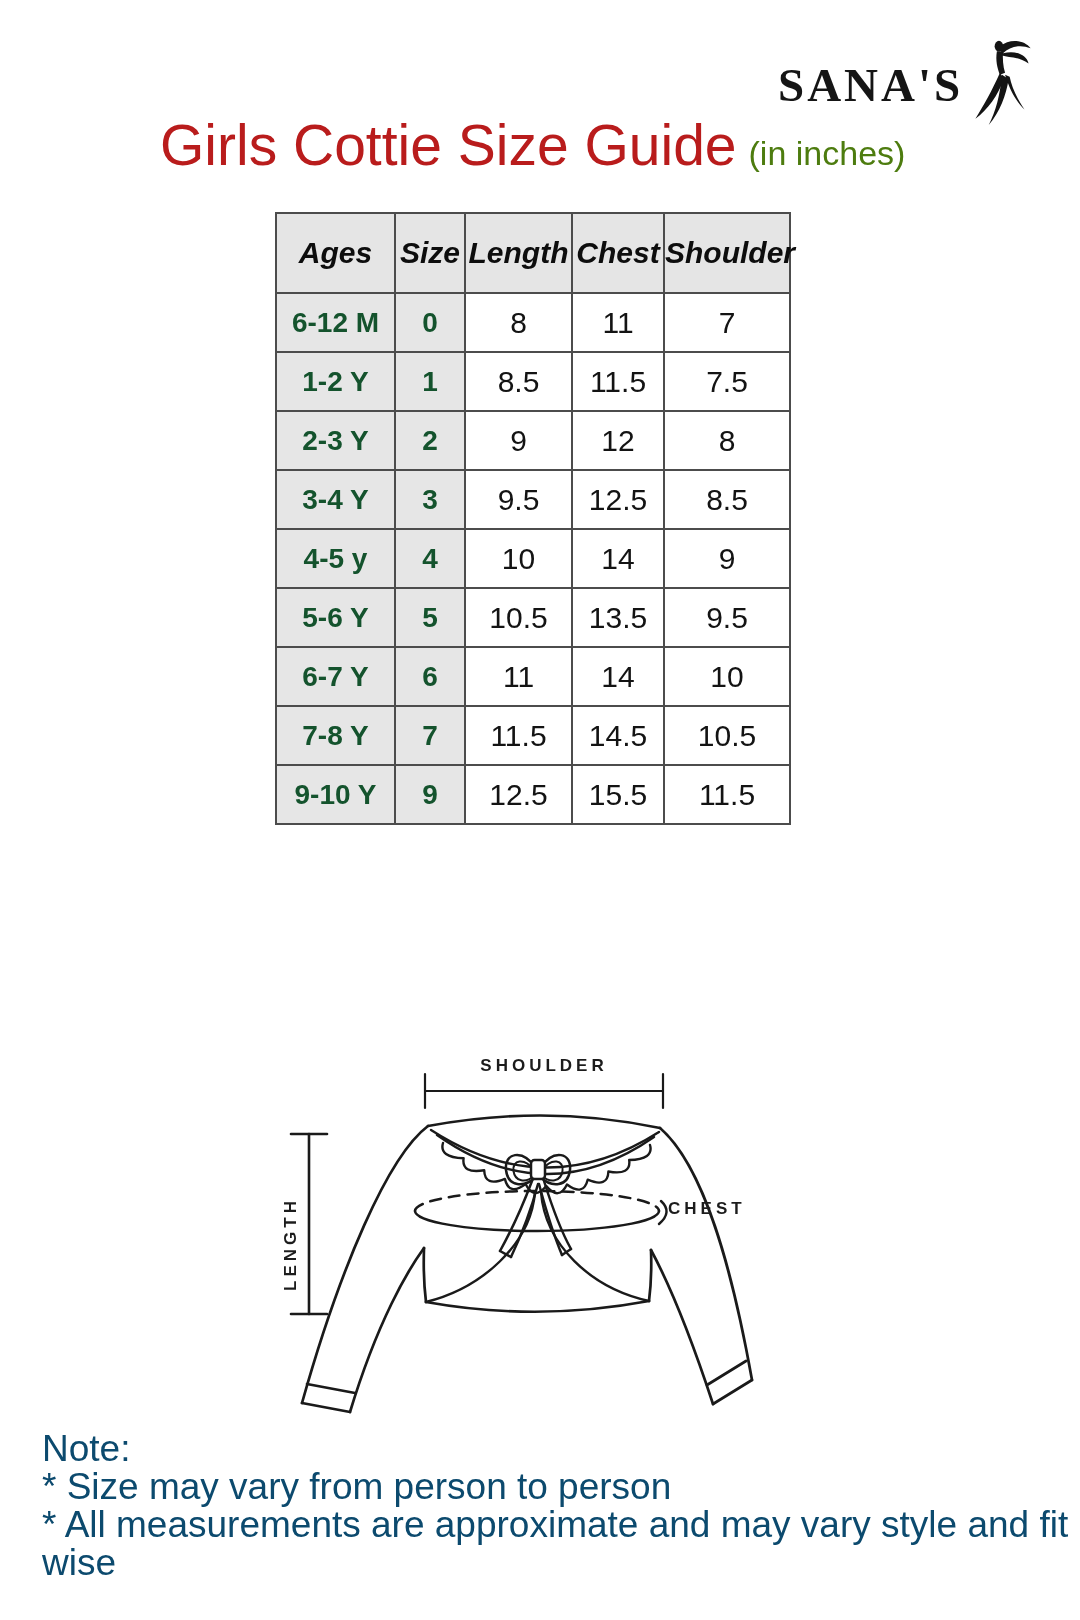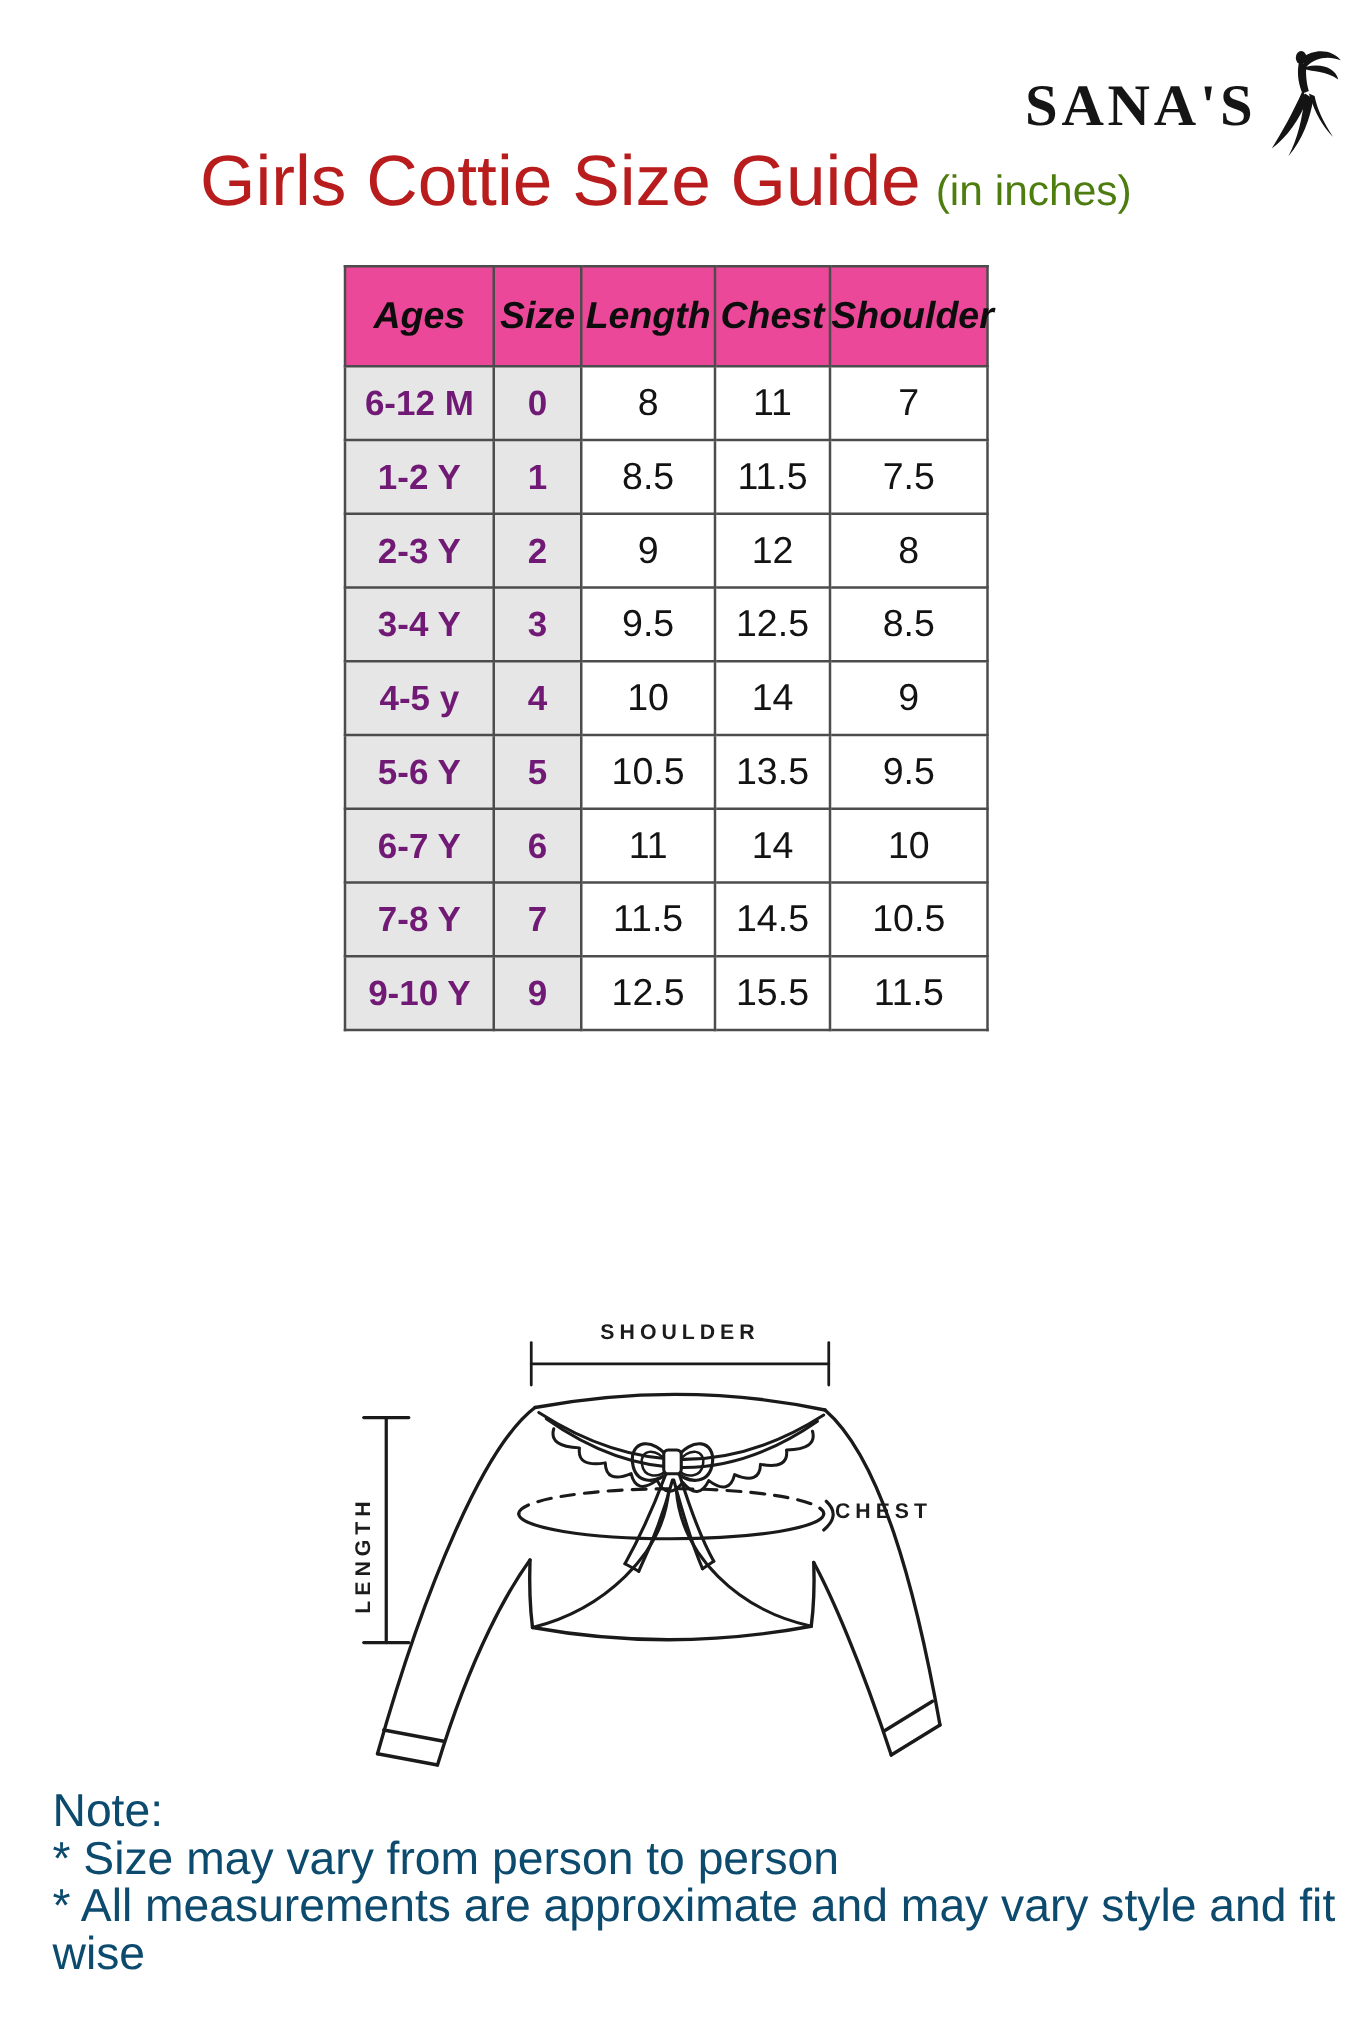--- a/index.html
+++ b/index.html
@@ -2,43 +2,43 @@
 <html><head>
 <meta charset="utf-8">
 <style>
   html,body { margin:0; padding:0; background:#fff; }
   .page {
     position:relative; width:1080px; height:1620px; background:#ffffff;
     font-family:"Liberation Sans", sans-serif; color:#000; overflow:hidden;
   }
 
   
-  .logo { position:absolute; top:38px; left:820px; display:flex; align-items:center; gap:8px; }
+  .logo { position:absolute; top:38px; left:778px; display:flex; align-items:center; gap:8px; }
   .logo-text {
     font-family:"Liberation Serif", serif; font-size:47px; font-weight:600;
     letter-spacing:3px; color:#151515; line-height:1;
   }
   .logo-mark { width:62px; height:90px; }
 
   
   .title-wrap { position:absolute; left:160px; top:112px; white-space:nowrap; }
   .title-main { font-size:57px; font-weight:400; color:#b91c1c; letter-spacing:0px; }
   .title-unit { font-size:34px; font-weight:400; color:#4d7c0f; margin-left:12px; }
 
   
   .table-wrap { position:absolute; left:275px; top:212px; }
   table.size-table { border-collapse:collapse; table-layout:fixed; width:514px; }
   .size-table th, .size-table td {
     border:2px solid #4c4c4c; text-align:center; vertical-align:middle; padding:0;
   }
   .size-table th {
-    height:78px; background:#ec4899; font-style:italic; font-weight:700; font-size:30px; color:#0d0d0d;
+    height:78px; background:#e5e5e5; font-style:italic; font-weight:700; font-size:30px; color:#0d0d0d;
   }
   .size-table td { height:57px; font-size:30px; background:#ffffff; color:#131313; }
-  .size-table td.label-cell { background:#e6e6e6; font-weight:700; font-size:28px; color:#701a75; }
+  .size-table td.label-cell { background:#e6e6e6; font-weight:700; font-size:28px; color:#14532d; }
 
   
   .diagram { position:absolute; left:260px; top:1018px; width:520px; height:408px; }
   .diagram svg { display:block; width:520px; height:408px; }
   .diag-label {
     position:absolute; font-size:17px; font-weight:600; letter-spacing:4px; color:#1c1c1c;
     font-family:"Liberation Sans", sans-serif;
   }
   .label-shoulder { left:444px; top:1056px; width:200px; text-align:center; }
   .label-chest    { left:668px; top:1199px; }

